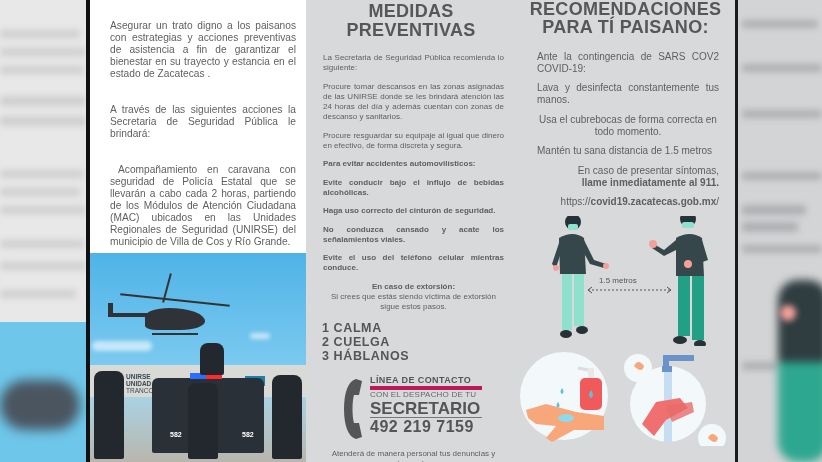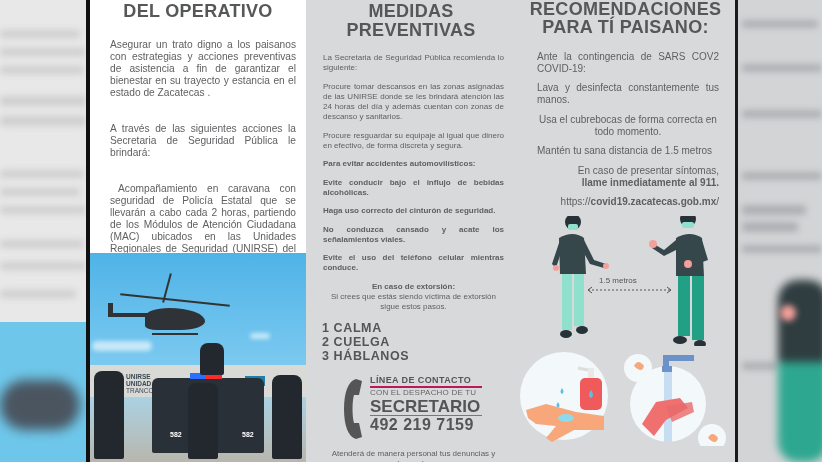--- a/index.html
+++ b/index.html
@@ -53,21 +53,21 @@
   .photo .light-r { position: absolute; left: 116px; top: 120px; width: 16px; height: 6px; background: #ff2a2a; }
   .photo .officer { position: absolute; background: #23282e; border-radius: 8px 8px 2px 2px; }
   .photo .plate { position: absolute; font-size: 7px; font-weight: 700; color: #fff; background: #2a3038; padding: 0 2px; }
 
   .steps { margin: 8px 0 0 16px; font-size: 12.5px; line-height: 14px; font-weight: 700; color: #555; letter-spacing: 0.6px; }
   .center { text-align: center !important; }
 
   .contact { position: relative; margin: 12px 0 0 36px; height: 66px; }
   .phone-icon { position: absolute; left: 0; top: 2px; width: 28px; height: 64px; }
   .contact .lines { position: absolute; left: 28px; top: 0; width: 112px; }
-  .contact .l1 { font-size: 9px; font-weight: 700; letter-spacing: 0.4px; color: #555; border-bottom: 2px solid #be185d; padding-bottom: 1px; }
+  .contact .l1 { font-size: 9px; font-weight: 700; letter-spacing: 0.4px; color: #555; border-bottom: 4px solid #be185d; padding-bottom: 1px; }
   .contact .l2 { font-size: 8px; letter-spacing: 0.2px; color: #666; line-height: 10px; }
   .contact .l3 { font-size: 17px; font-weight: 700; color: #555; line-height: 17px; border-bottom: 1px solid #777; }
   .contact .l4 { font-size: 16px; font-weight: 700; color: #555; line-height: 18px; letter-spacing: 0.5px; }
 
   .people { position: relative; margin: 8px 0 0 0; height: 130px; }
   .hands { position: relative; height: 100px; }
 </style>
 </head>
 <body>
 
@@ -83,21 +83,20 @@
   <div class="line" style="top:240px;width:84px"></div>
   <div class="line" style="top:262px;width:86px"></div>
   <div class="line" style="top:290px;width:76px"></div>
   <div class="sky"></div>
   <div class="heli"></div>
 </div>
 <div class="divider-left"></div>
 
 <section class="col col1">
   <h1 class="title">
-    <div>DEL OPERATIVO</div>
   </h1>
   <div style="height:18px"></div>
   <p class="p">Asegurar un trato digno a los paisanos con estrategias y acciones preventivas de asistencia a fin de garantizar el bienestar en su trayecto y estancia en el estado de Zacatecas .</p>
   <p class="p">A través de las siguientes acciones la Secretaria de Seguridad Pública le brindará:</p>
   <p class="p" style="text-indent:8px">Acompañamiento en caravana con seguridad de Policía Estatal que se llevarán a cabo cada 2 horas, partiendo de los Módulos de Atención Ciudadana (MAC) ubicados en las Unidades Regionales de Seguridad (UNIRSE) del municipio de Villa de Cos y Río Grande.</p>
   <p class="p" style="text-indent:4px">Atendiendo su denuncia si está o ha sido víctima de un servidor público.</p>
 
   <div class="photo">
     <div class="cloud" style="left:2px;top:88px;width:60px;height:10px"></div>
     <div class="cloud" style="left:160px;top:80px;width:20px;height:6px"></div>

